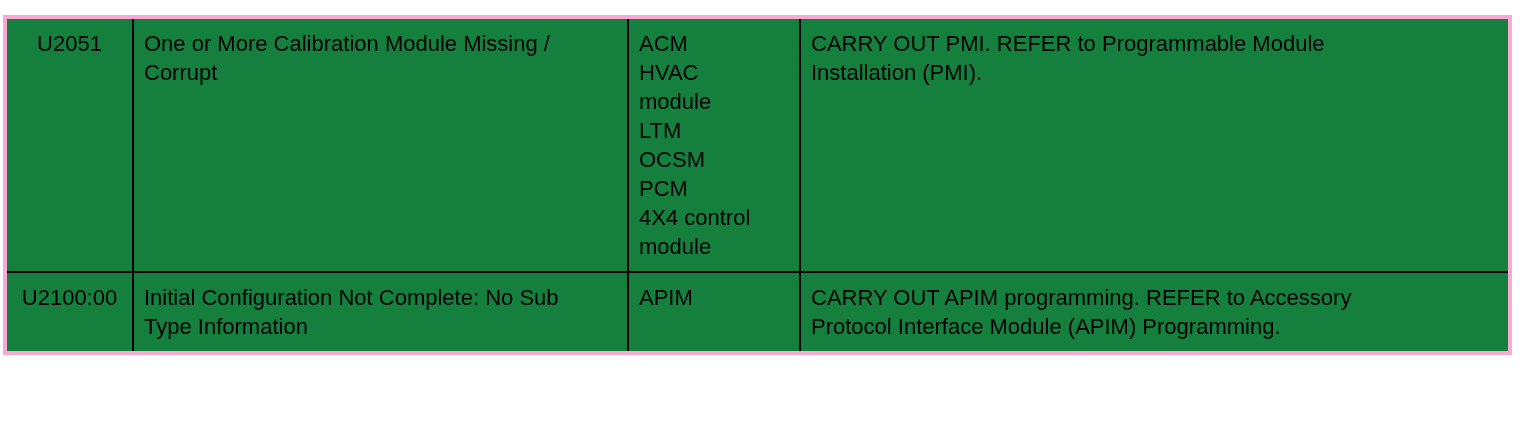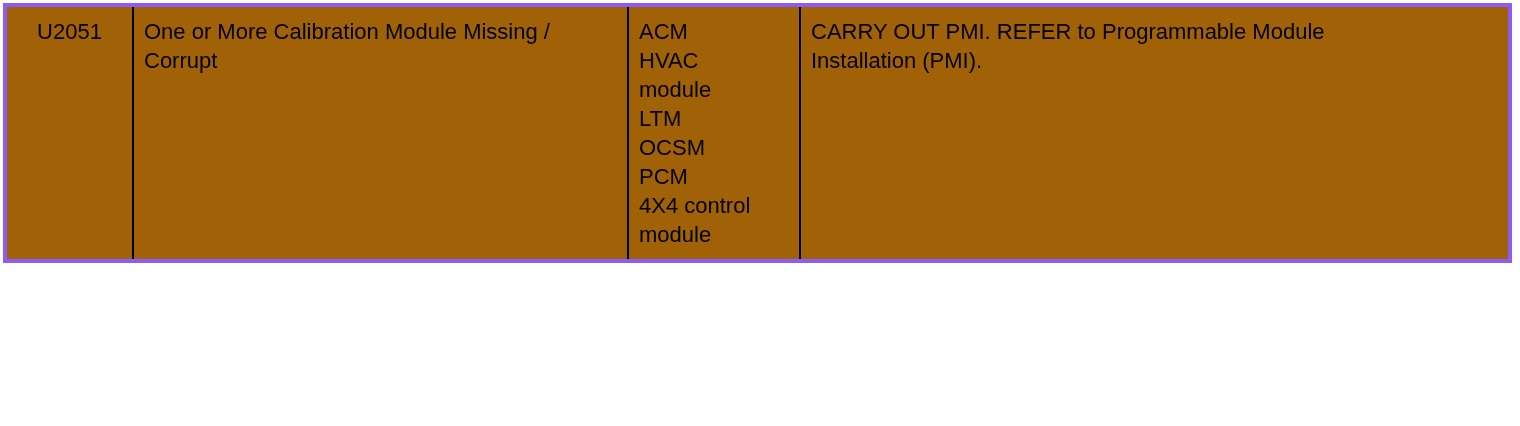--- a/index.html
+++ b/index.html
@@ -7,23 +7,23 @@
     padding: 0;
     width: 1520px;
     height: 426px;
     background: #ffffff;
     overflow: hidden;
   }
   .dtc-table {
     border-collapse: collapse;
     table-layout: fixed;
     width: 1505px;
-    margin: 3px 0 0 3px;
-    border: 4px solid #8b5cf6;
-    background: #a16207;
+    margin: 15px 0 0 3px;
+    border: 4px solid #f9a8d4;
+    background: #15803d;
   }
   .dtc-table td {
     border: 2px solid #000000;
     vertical-align: top;
     font-family: "Liberation Sans", "DejaVu Sans", sans-serif;
     font-size: 22px;
     line-height: 29px;
     color: #000000;
     padding: 10px 8px 10px 10px;
     white-space: pre-line;
@@ -61,14 +61,22 @@
 HVAC
 module
 LTM
 OCSM
 PCM
 4X4 control
 module</td>
       <td class="action-cell">CARRY OUT PMI. REFER to Programmable Module
 Installation (PMI).</td>
     </tr>
+    <tr class="row-short">
+      <td class="code-cell">U2100:00</td>
+      <td class="desc-cell">Initial Configuration Not Complete: No Sub
+Type Information</td>
+      <td class="module-cell">APIM</td>
+      <td class="action-cell">CARRY OUT APIM programming. REFER to Accessory
+Protocol Interface Module (APIM) Programming.</td>
+    </tr>
   </tbody>
 </table>
 
 </body></html>

